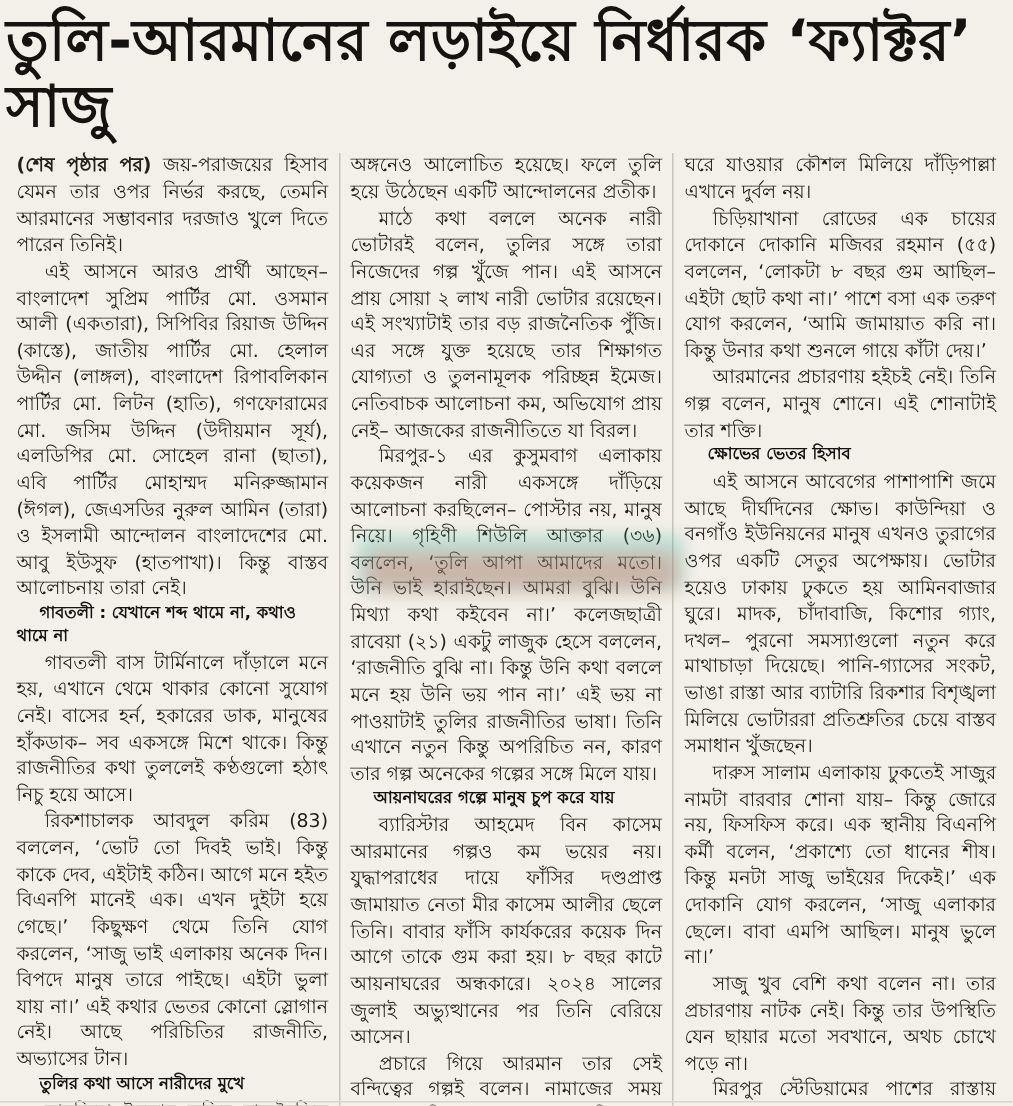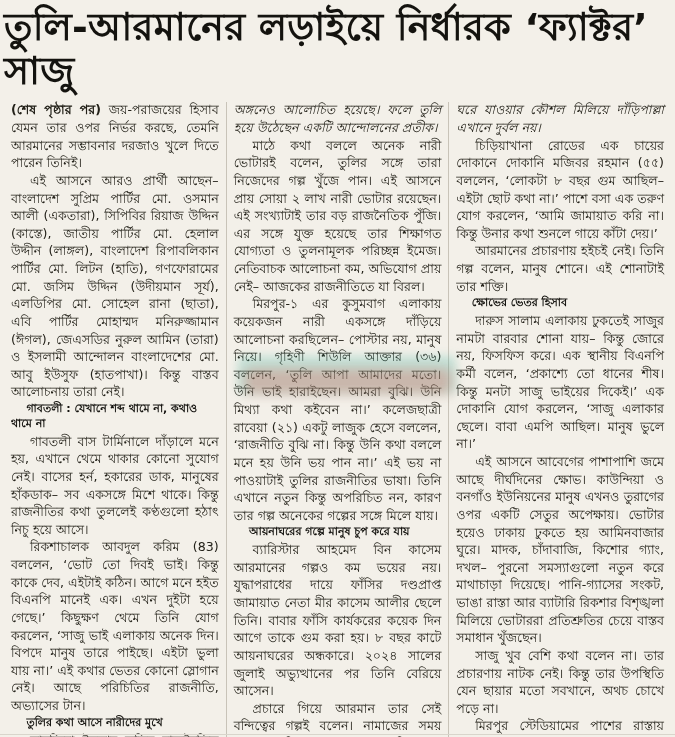--- a/index.html
+++ b/index.html
@@ -63,21 +63,21 @@
     margin-top:2px;
   }
   .para,.cont,.lead{
     margin:0;
     font-size:12.6px;
     line-height:1.40;
     text-align:justify;
     color:#232119;
   }
   .para{text-indent:1.5em;}
-  .cont{text-indent:0;font-style:italic;}
+  .cont{text-indent:0;}
   .lead{text-indent:0;}
   .lead b{font-weight:bold;}
   .subhead{
     margin:1px 0 1px 0;
     font-size:11px;
     font-weight:bold;
     text-align:left;
     text-indent:1.4em;
     color:#14130f;
     line-height:1.35;
@@ -136,22 +136,22 @@
         <h3 class="subhead">আয়নাঘরের গল্পে মানুষ চুপ করে যায়</h3>
         <p class="para">ব্যারিস্টার আহমেদ বিন কাসেম আরমানের গল্পও কম ভয়ের নয়। যুদ্ধাপরাধের দায়ে ফাঁসির দণ্ডপ্রাপ্ত জামায়াত নেতা মীর কাসেম আলীর ছেলে তিনি। বাবার ফাঁসি কার্যকরের কয়েক দিন আগে তাকে গুম করা হয়। ৮ বছর কাটে আয়নাঘরের অন্ধকারে। ২০২৪ সালের জুলাই অভ্যুত্থানের পর তিনি বেরিয়ে আসেন।</p>
         <p class="para">প্রচারে গিয়ে আরমান তার সেই বন্দিত্বের গল্পই বলেন। নামাজের সময় জানার অধিকারও যে সেখানে ছিল না– এই বর্ণনা শুনে অনেকেই চুপ করে যান। জামায়াতের সাংগঠনিক শক্তি, শৃঙ্খলাবদ্ধ কর্মী আর নারী কর্মীদের ঘরে</p>
       </div>
       <div class="colrule"></div>
       <div class="column">
         <p class="cont">ঘরে যাওয়ার কৌশল মিলিয়ে দাঁড়িপাল্লা এখানে দুর্বল নয়।</p>
         <p class="para">চিড়িয়াখানা রোডের এক চায়ের দোকানে দোকানি মজিবর রহমান (৫৫) বললেন, ‘লোকটা ৮ বছর গুম আছিল– এইটা ছোট কথা না।’ পাশে বসা এক তরুণ যোগ করলেন, ‘আমি জামায়াত করি না। কিন্তু উনার কথা শুনলে গায়ে কাঁটা দেয়।’</p>
         <p class="para">আরমানের প্রচারণায় হইচই নেই। তিনি গল্প বলেন, মানুষ শোনে। এই শোনাটাই তার শক্তি।</p>
         <h3 class="subhead">ক্ষোভের ভেতর হিসাব</h3>
+        <p class="para">এই আসনে আবেগের পাশাপাশি জমে আছে দীর্ঘদিনের ক্ষোভ। কাউন্দিয়া ও বনগাঁও ইউনিয়নের মানুষ এখনও তুরাগের ওপর একটি সেতুর অপেক্ষায়। ভোটার হয়েও ঢাকায় ঢুকতে হয় আমিনবাজার ঘুরে। মাদক, চাঁদাবাজি, কিশোর গ্যাং, দখল– পুরনো সমস্যাগুলো নতুন করে মাথাচাড়া দিয়েছে। পানি-গ্যাসের সংকট, ভাঙা রাস্তা আর ব্যাটারি রিকশার বিশৃঙ্খলা মিলিয়ে ভোটাররা প্রতিশ্রুতির চেয়ে বাস্তব সমাধান খুঁজছেন।</p>
         <p class="para">দারুস সালাম এলাকায় ঢুকতেই সাজুর নামটা বারবার শোনা যায়– কিন্তু জোরে নয়, ফিসফিস করে। এক স্থানীয় বিএনপি কর্মী বলেন, ‘প্রকাশ্যে তো ধানের শীষ। কিন্তু মনটা সাজু ভাইয়ের দিকেই।’ এক দোকানি যোগ করলেন, ‘সাজু এলাকার ছেলে। বাবা এমপি আছিল। মানুষ ভুলে না।’</p>
-        <p class="para">এই আসনে আবেগের পাশাপাশি জমে আছে দীর্ঘদিনের ক্ষোভ। কাউন্দিয়া ও বনগাঁও ইউনিয়নের মানুষ এখনও তুরাগের ওপর একটি সেতুর অপেক্ষায়। ভোটার হয়েও ঢাকায় ঢুকতে হয় আমিনবাজার ঘুরে। মাদক, চাঁদাবাজি, কিশোর গ্যাং, দখল– পুরনো সমস্যাগুলো নতুন করে মাথাচাড়া দিয়েছে। পানি-গ্যাসের সংকট, ভাঙা রাস্তা আর ব্যাটারি রিকশার বিশৃঙ্খলা মিলিয়ে ভোটাররা প্রতিশ্রুতির চেয়ে বাস্তব সমাধান খুঁজছেন।</p>
         <p class="para">সাজু খুব বেশি কথা বলেন না। তার প্রচারণায় নাটক নেই। কিন্তু তার উপস্থিতি যেন ছায়ার মতো সবখানে, অথচ চোখে পড়ে না।</p>
         <p class="para">মিরপুর স্টেডিয়ামের পাশের রাস্তায় কয়েকজন তরুণের একজন বললেন, ‘তুলি আর সাজু দুই দিক থেকে ভোট কাটলে দাঁড়িপাল্লা জিতে যেতে পারে।’</p>
       </div>
     </div>
 
   <div class="watermark">
     <div class="wm-teal"></div>
     <div class="wm-red"></div>
   </div>
 

